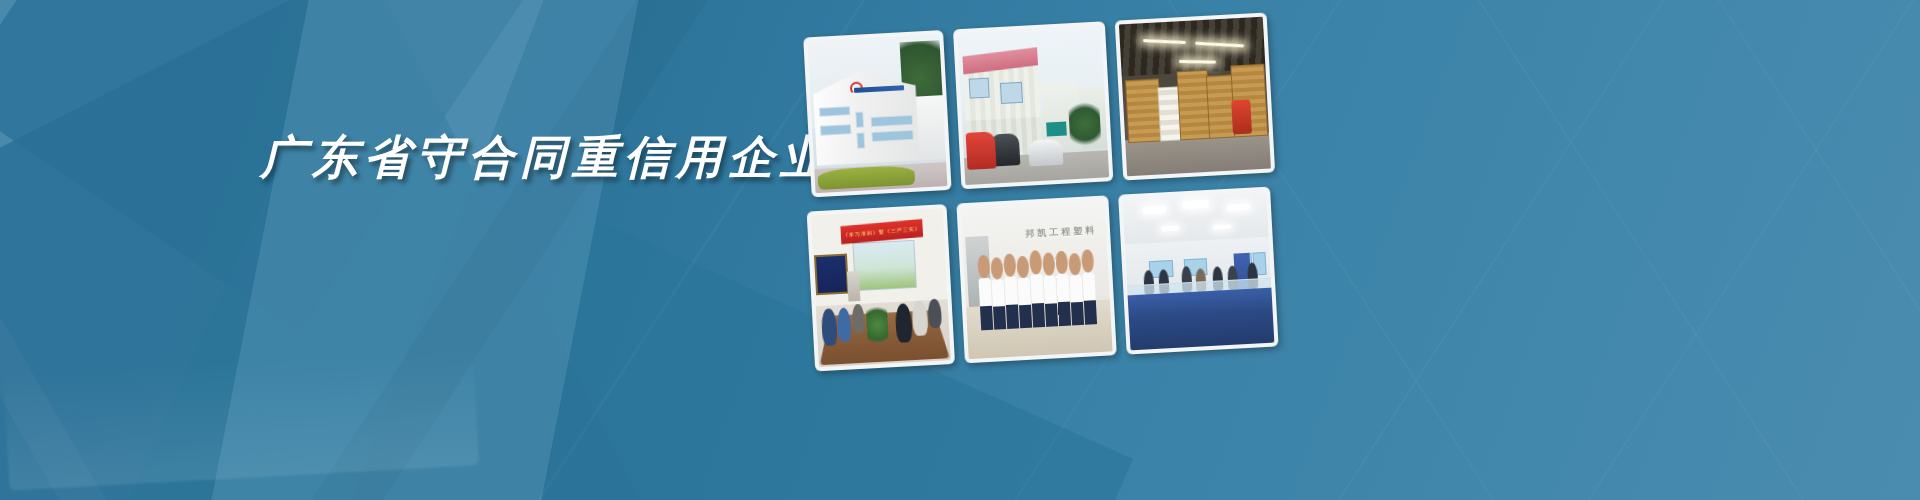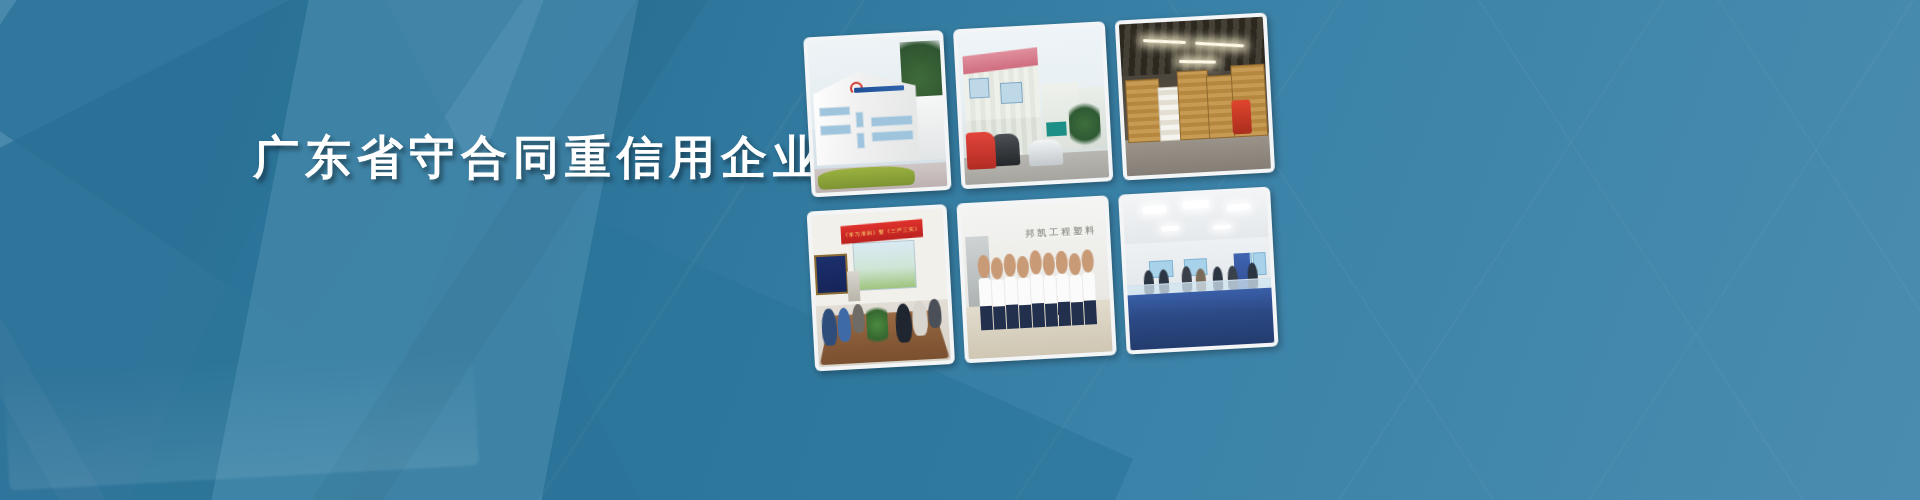--- a/index.html
+++ b/index.html
@@ -73,29 +73,30 @@
   .s4 { left: 1750px; top: -240px; width: 2px;  height: 980px; transform: rotate(33deg); }
   .s5 { left: 1330px; top: -240px; width: 2px;  height: 980px; transform: rotate(-33deg); }
   .s6 { left: 1640px; top: -240px; width: 2px;  height: 980px; transform: rotate(-33deg); }
   .s7 { left: 1880px; top: -240px; width: 2px;  height: 980px; transform: rotate(-33deg); }
   .s8 { left: 480px;  top: -200px; width: 60px; height: 900px; transform: rotate(33deg); }
   .s9 { left: 80px;   top: 180px;  width: 40px; height: 700px; transform: rotate(-30deg); }
 
   
   .headline {
     position: absolute;
-    left: 253px;
+    left: 260px;
     top: 128px;
     font-size: 46px;
     letter-spacing: 6px;
     color: #ffffff;
     font-weight: 700;
     text-shadow: 3px 4px 5px rgba(0,0,0,0.45);
     white-space: nowrap;
     line-height: 58px;
+    font-style: italic;
   }
 
   
   .collage {
     position: absolute;
     left: 800px;
     top: 16px;
     width: 580px;
     height: 370px;
     transform: perspective(1400px) rotateZ(-3.1deg);

